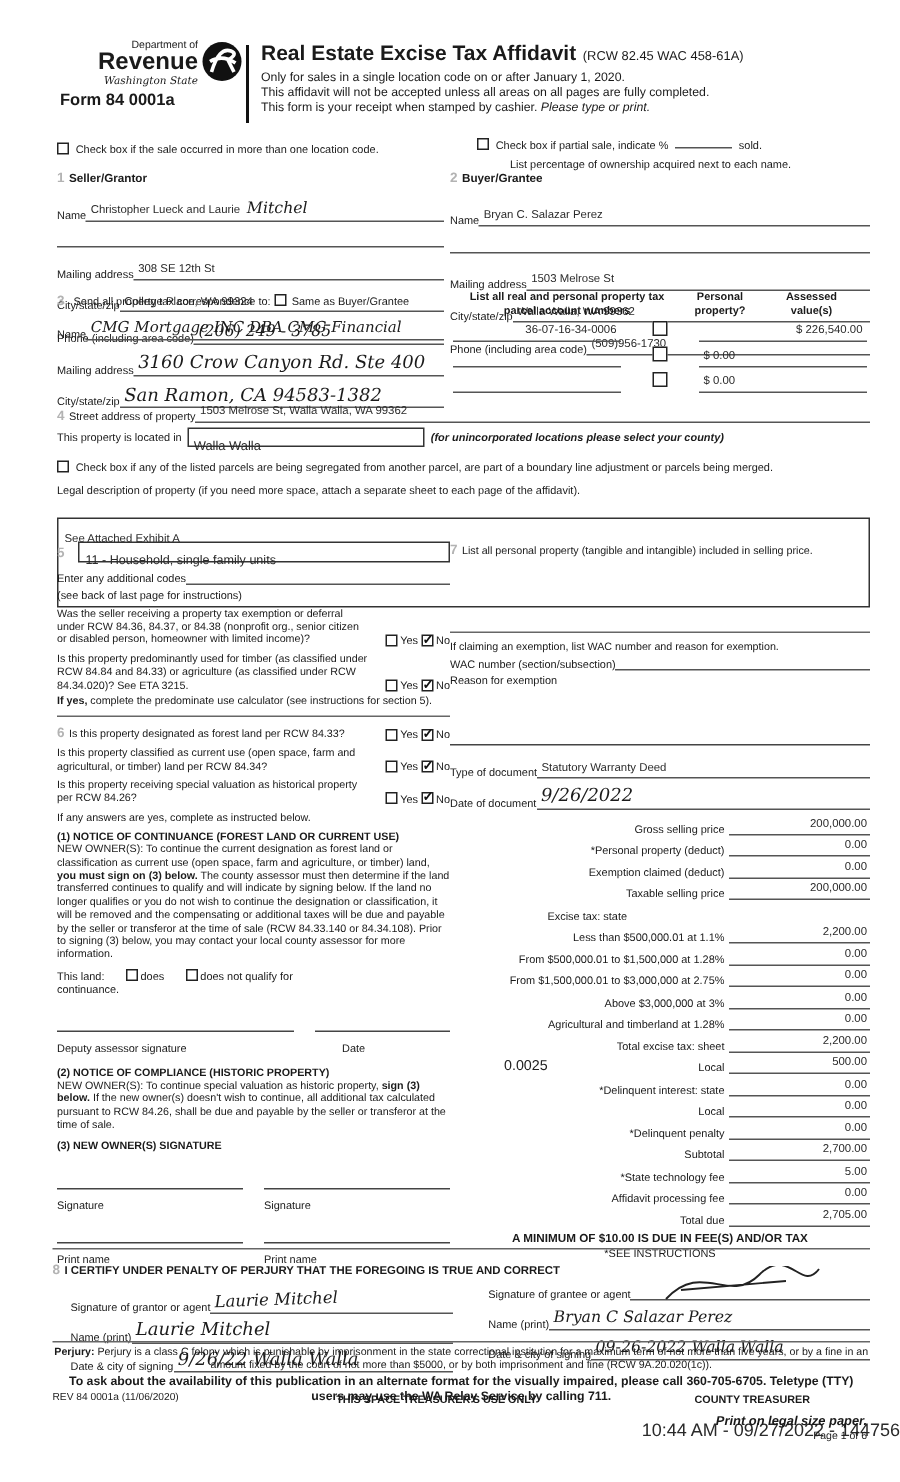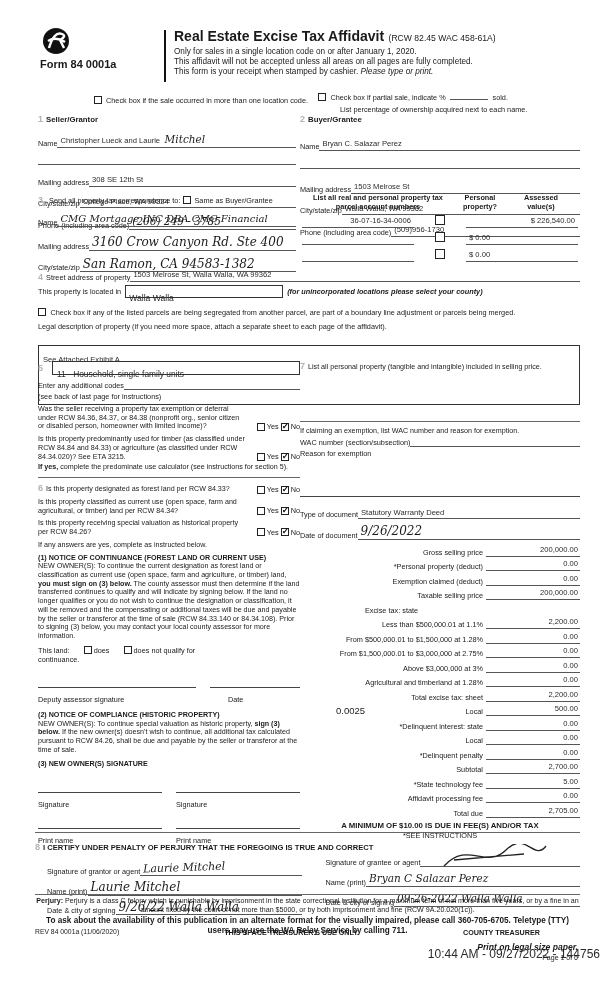--- a/index.html
+++ b/index.html
@@ -39,20 +39,25 @@
   .boxed { border:1px solid #333; }
   svg { display:block; }
 </style>
 </head>
 <body>
 
 <div class="page">
 
   <div class="abs" style="left:40px; top:27px; width:122px;">
     <div style="display:flex; align-items:flex-start;">
+      <div style="text-align:right; width:92px;">
+        <div class="lbl" style="font-size:7px;">Department of</div>
+        <div class="bold" style="font-size:16px; line-height:1;">Revenue</div>
+        <div class="it" style="font-size:7px; font-family:'DejaVu Serif', serif;">Washington State</div>
+      </div>
       <span style="margin-left:2px;">
         <svg width="28" height="28" viewBox="0 0 28 28">
           <circle cx="14" cy="14" r="13" fill="#111"></circle>
           <path d="M7 21 Q12 4 20 7 Q25 9 18 13 L22 21 M6 14 Q14 9 23 15" stroke="#fff" stroke-width="2.4" fill="none"></path>
         </svg>
       </span>
     </div>
     <div class="bold" style="font-size:11px; margin-top:3px;">Form 84 0001a</div>
   </div>
 
@@ -61,21 +66,21 @@
   <div class="abs" style="left:174px; top:27px; width:404px;">
     <div>
       <span class="bold" style="font-size:14px;">Real Estate Excise Tax Affidavit</span>
       <span class="lbl" style="font-size:8.6px;">(RCW 82.45 WAC 458-61A)</span>
     </div>
     <div class="lbl" style="font-size:8.2px; margin-top:2px;">Only for sales in a single location code on or after January 1, 2020.</div>
     <div class="lbl" style="font-size:8.2px; margin-top:1px;">This affidavit will not be accepted unless all areas on all pages are fully completed.</div>
     <div class="lbl" style="font-size:8.2px; margin-top:1px;"><span>This form is your receipt when stamped by cashier. </span><span class="it">Please type or print.</span></div>
   </div>
 
-  <div class="abs" style="left:38px; top:89px; width:270px;text-align:right;">
+  <div class="abs" style="left:38px; top:89px; width:270px;">
     <span class="cb"></span>
     <span class="lbl">Check box if the sale occurred in more than one location code.</span>
   </div>
   <div class="abs" style="left:318px; top:86px; width:262px;">
     <div>
       <span class="cb"></span>
       <span class="lbl">Check box if partial sale, indicate %</span>
       <span style="display:inline-block; width:38px; border-bottom:1px solid #555;"></span>
       <span class="lbl">sold.</span>
     </div>

